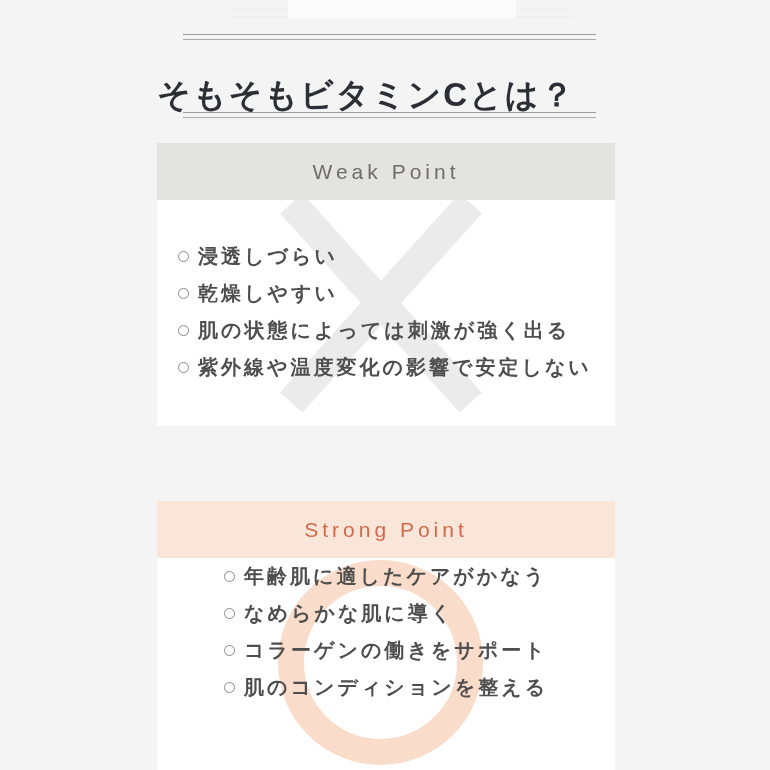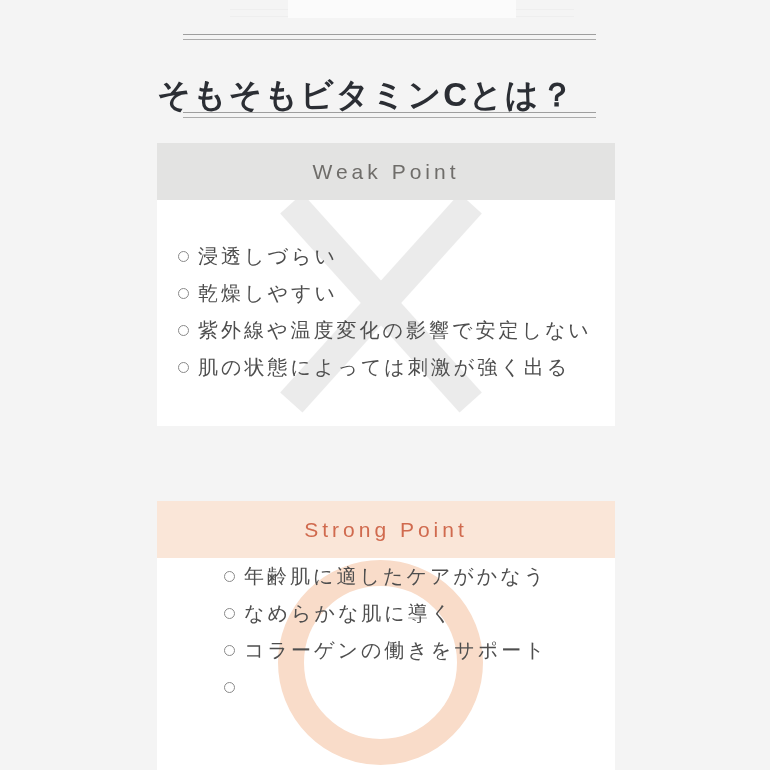--- a/index.html
+++ b/index.html
@@ -26,21 +26,21 @@
   
   .section{position:absolute;left:157px;width:458px;}
   .section.weak{top:143px;}
   .section.strong{top:455px;margin-top:46px;}
   .sec-header{
     height:57px;display:flex;align-items:center;justify-content:center;
     font-size:21px;letter-spacing:4px;font-weight:500;white-space:nowrap;
   }
   .weak .sec-header{background:#e3e3e2;color:#6f6d6a;}
   .strong .sec-header{background:#fae6d8;color:#d06a4e;}
-  .sec-body{position:relative;background:#ffffff;overflow:hidden;}
+  .sec-body{position:relative;background:#ffffff;overflow:hidden;font-weight:bold;}
   .weak .sec-body{height:226px;}
   .strong .sec-body{height:224px;}
 
   
   .x-bar{position:absolute;left:224px;top:103px;width:30px;height:268px;background:#ebebeb;}
   .x-bar.a{transform:translate(-50%,-50%) rotate(42deg);}
   .x-bar.b{transform:translate(-50%,-50%) rotate(-42deg);}
   .ring{position:absolute;left:121px;top:2px;width:153px;height:153px;border:26px solid #f9dcc9;border-radius:50%;}
 
   
@@ -73,25 +73,25 @@
         <div class="point-item">
           <span class="bullet"></span>
           <span>浸透しづらい</span>
         </div>
         <div class="point-item">
           <span class="bullet"></span>
           <span>乾燥しやすい</span>
         </div>
         <div class="point-item">
           <span class="bullet"></span>
-          <span>紫外線や温度変化の影響で安定しない</span>
+          <span>肌の状態によっては刺激が強く出る</span>
         </div>
         <div class="point-item">
           <span class="bullet"></span>
-          <span>肌の状態によっては刺激が強く出る</span>
+          <span>紫外線や温度変化の影響で安定しない</span>
         </div>
       </div>
   </div>
 </section>
 
 <section class="section strong">
   <div class="sec-header">Strong Point</div>
   <div class="sec-body">
     <div class="ring"></div>
     <div class="point-list">
@@ -102,16 +102,17 @@
         <div class="point-item">
           <span class="bullet"></span>
           <span>なめらかな肌に導く</span>
         </div>
         <div class="point-item">
           <span class="bullet"></span>
           <span>コラーゲンの働きをサポート</span>
         </div>
         <div class="point-item">
           <span class="bullet"></span>
+          <span>肌のコンディションを整える</span>
         </div>
       </div>
   </div>
 </section>
 
 </body></html>

